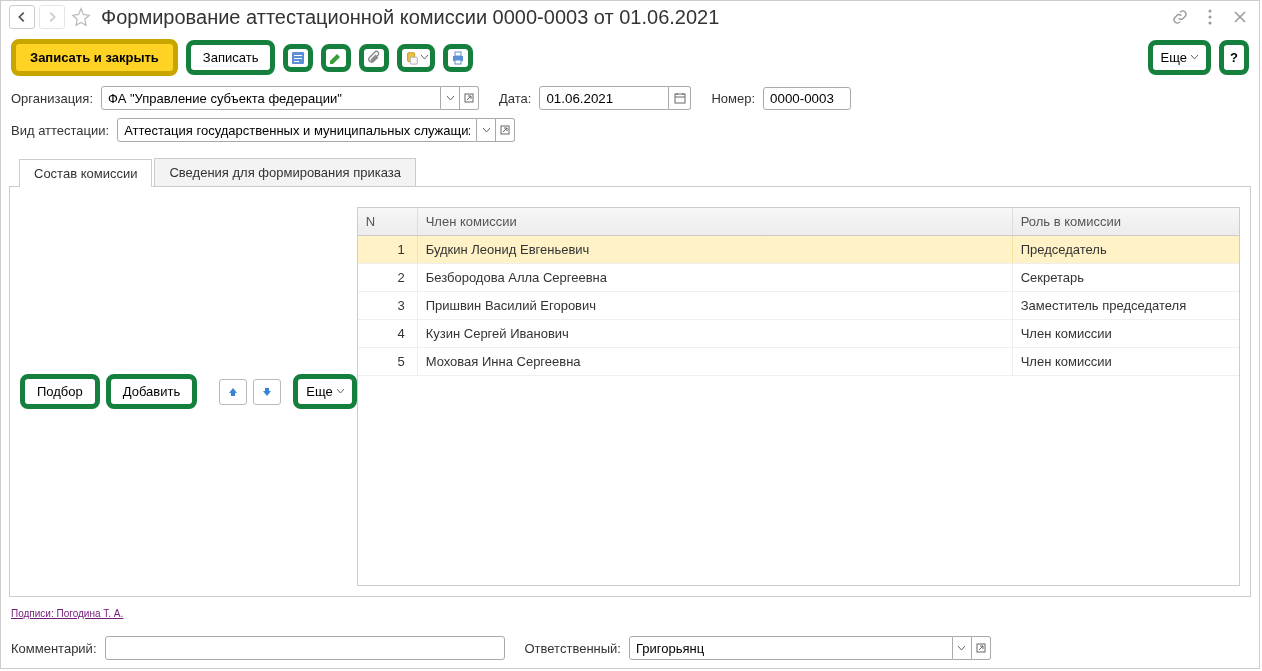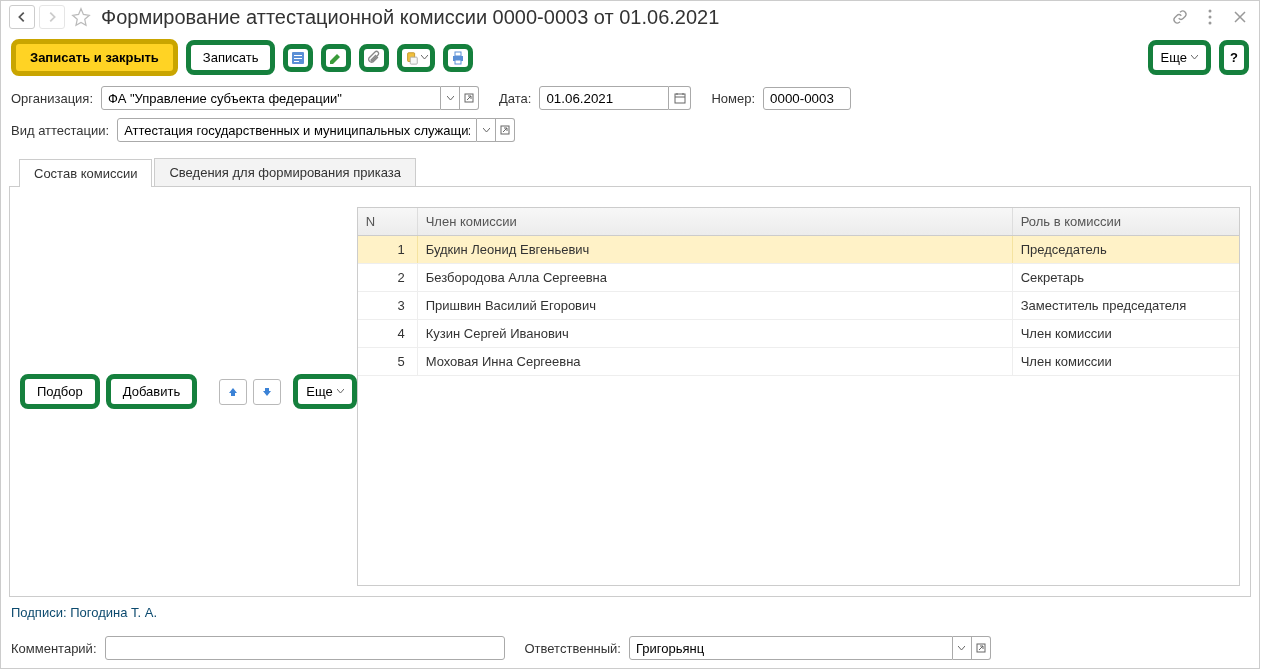--- a/index.html
+++ b/index.html
@@ -51,21 +51,21 @@
 .col-role { flex:1; }
 .tbody { flex:1; overflow:auto; background:#fff; }
 .tr { display:flex; border-bottom: 1px solid #eee; }
 .tr.selected { background: #fff2c7; }
 .tr.selected .td { border-right-color: #f5e3a0; }
 .td { padding: 6px 8px; font-size: 13px; border-right: 1px solid #eee; }
 .td:last-child { border-right:none; }
 .td.col-n { text-align: right; padding-right: 12px; }
 
 .footer { padding: 8px 10px; }
-.sign-link { color: #0c4a6e; cursor: pointer; font-size: 13px; }
+.sign-link { color: #701a75; text-decoration: underline; cursor: pointer; font-size: 10px; }
 .footer-row { display:flex; align-items:center; gap: 8px; margin-top: 16px; }
 .comment-input { flex: 0 0 400px; border:1px solid #aaa; border-radius:3px; padding:3px 6px; height:24px; }
 
 svg { display:block; }
 </style>
 </head>
 <body>
 
 <div class="window">
 

